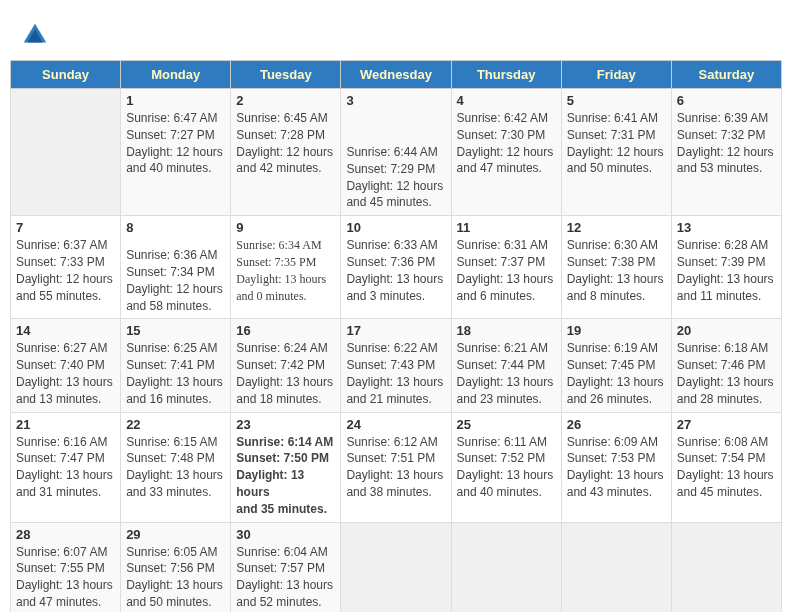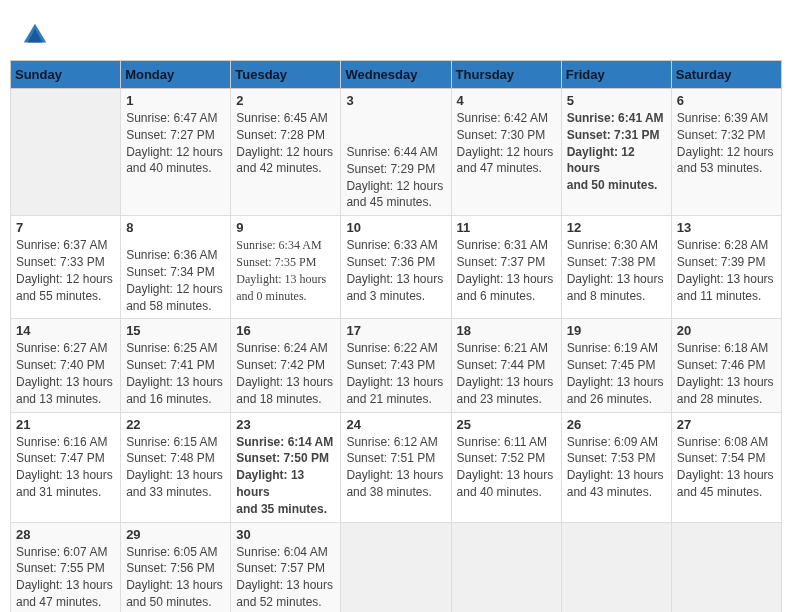--- a/index.html
+++ b/index.html
@@ -52,25 +52,25 @@
       font-size: 16px;
       color: #555;
     }
     .calendar {
       width: 100%;
       border-collapse: collapse;
       margin-top: 5px;
     }
     .calendar th {
       background-color: #2f7bbf;
-      color: #0f172a;
+      color: #fef9c3;
       font-size: 13px;
       font-weight: bold;
       padding: 6px 4px;
-      text-align: left;
+      text-align: center;
       border: 1px solid #ccc;
     }
     .calendar td {
       border: 1px solid #ddd;
       vertical-align: top;
       padding: 4px 5px;
       width: 110px;
       min-height: 80px;
       font-size: 11px;
       color: #333;
@@ -156,21 +156,21 @@
         </td>
         <td>
           <span class="day-number">4</span>
           <div class="cell-content" style="white-space: pre-line;">Sunrise: 6:42 AM
 Sunset: 7:30 PM
 Daylight: 12 hours
 and 47 minutes.</div>
         </td>
         <td>
           <span class="day-number">5</span>
-          <div class="cell-content" style="white-space: pre-line; font-weight: bold;">Sunrise: 6:41 AM
+          <div class="cell-content" style="white-space: pre-line;">Sunrise: 6:41 AM
 Sunset: 7:31 PM
 Daylight: 12 hours
 and 50 minutes.</div>
         </td>
         <td>
           <span class="day-number">6</span>
           <div class="cell-content" style="white-space: pre-line;">Sunrise: 6:39 AM
 Sunset: 7:32 PM
 Daylight: 12 hours
 and 53 minutes.</div>

